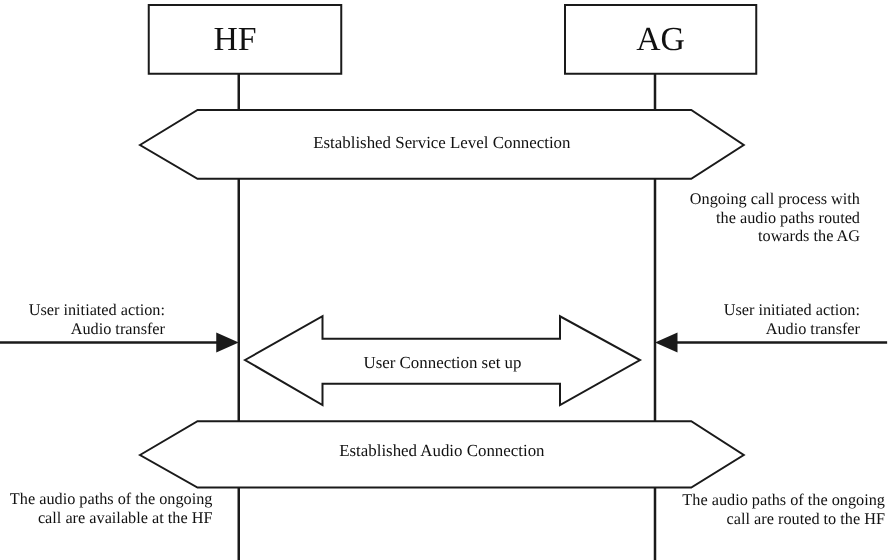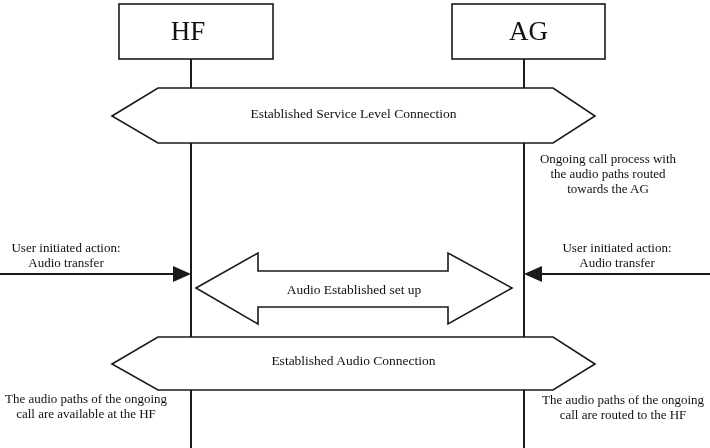--- a/index.html
+++ b/index.html
@@ -13,21 +13,21 @@
     color: #111111;
     overflow: hidden;
   }
   .layer-svg {
     position: absolute;
     left: 0; top: 0;
     width: 710px; height: 448px;
   }
   .txt {
     position: absolute;
-    text-align: center;
+    text-align: right;
     white-space: pre-line;
     font-size: 13px;
     line-height: 15px;
     color: #111111;
   }
   .actor-label {
     position: absolute;
     text-align: center;
     font-size: 27px;
     line-height: 55px;
@@ -67,21 +67,21 @@
     <line x1="710" y1="274" x2="539" y2="274" stroke="#1a1a1a" stroke-width="2"></line>
     <polygon points="542,266 524,274 542,282" fill="#1a1a1a"></polygon>
   </svg>
 
   <div class="actor-label" style="left:119px; top:4px; width:138px;">HF</div>
   <div class="actor-label" style="left:452px; top:4px; width:153px;border-radius:25px;">AG</div>
 
   <div class="banner-label" style="left:112px; top:353px; width:483px;">Established Audio Connection</div>
   <div class="banner-label" style="left:112px; top:106px; width:483px;">Established Service Level Connection</div>
 
-  <div class="banner-label" style="left:196px; top:282px; width:316px;">Audio Established set up</div>
+  <div class="banner-label" style="left:196px; top:282px; width:316px;">User Connection set up</div>
 
   <div class="txt" style="left:528px; top:151px; width:160px;">Ongoing call process with
 the audio paths routed
 towards the AG</div>
 
   <div class="txt" style="left:0px; top:240px; width:132px;">User initiated action:
 Audio transfer</div>
 
   <div class="txt" style="left:546px; top:240px; width:142px;">User initiated action:
 Audio transfer</div>

